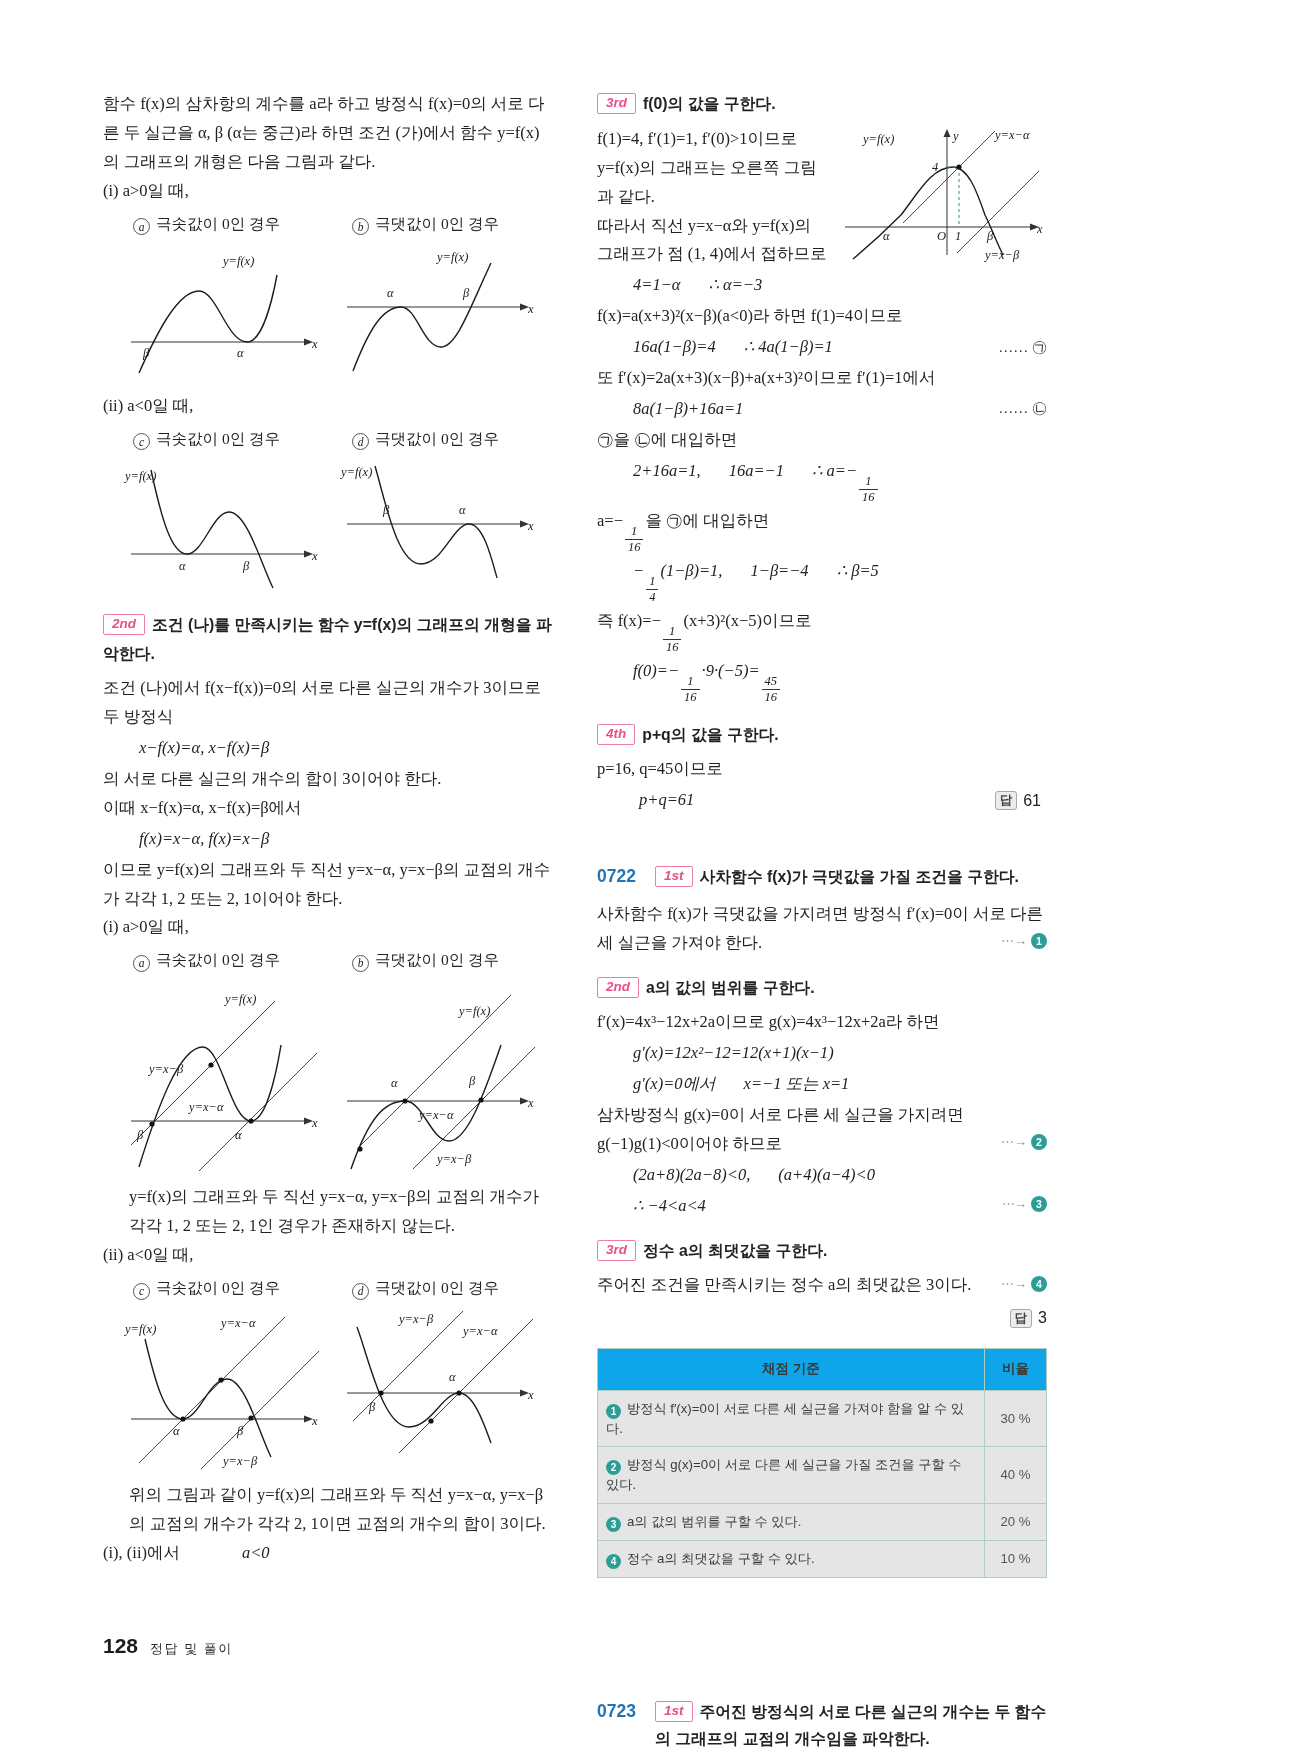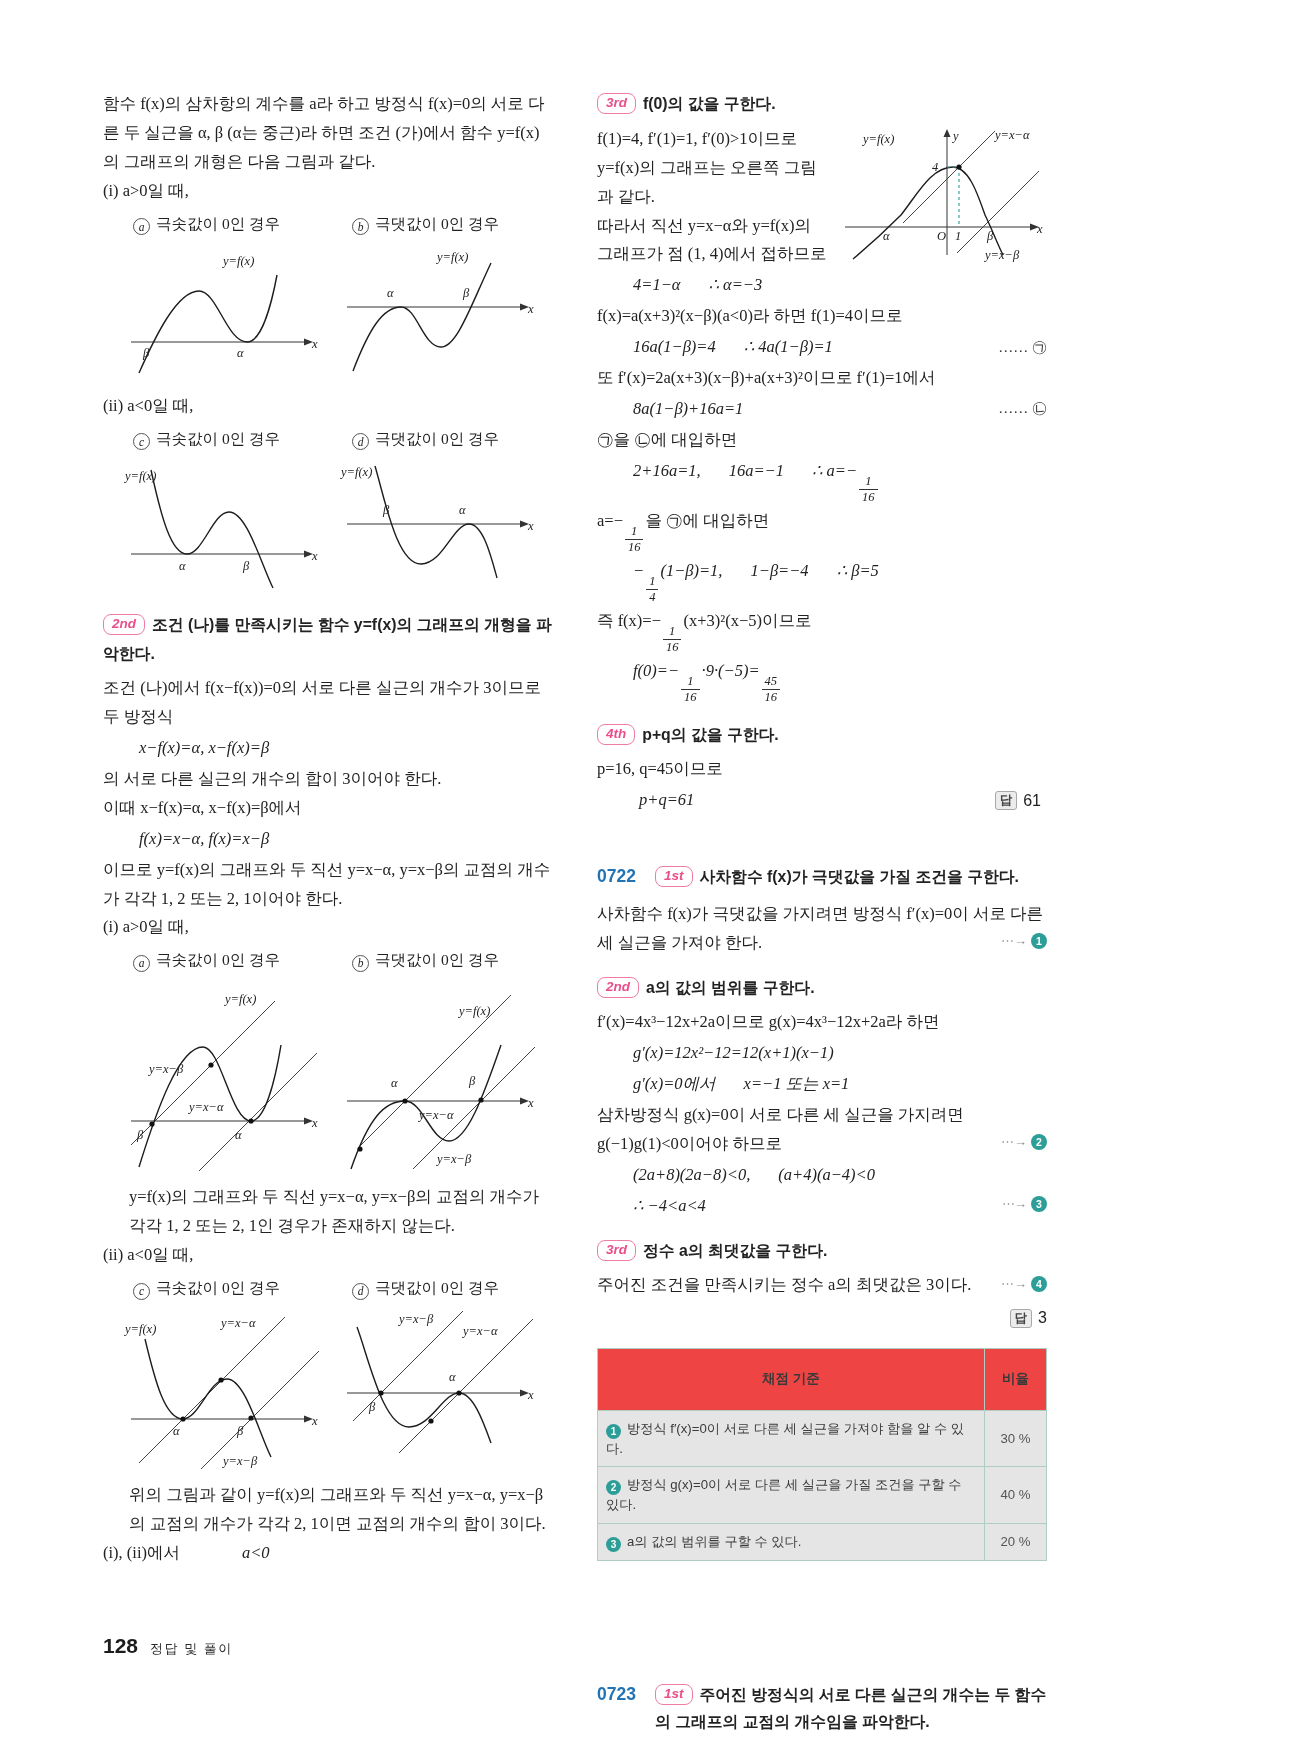--- a/index.html
+++ b/index.html
@@ -24,21 +24,21 @@
   .graph-row { display:flex; margin:8px 0 12px 22px; gap:16px; }
   svg.graph { overflow:visible; flex:0 0 auto; }
   .ax { stroke:#333; stroke-width:1; fill:none; }
   .cv { stroke:#1d1d1d; stroke-width:1.4; fill:none; }
   .ln { stroke:#444; stroke-width:1; fill:none; }
   .gl { font:italic 12.5px "Liberation Serif","DejaVu Serif",serif; fill:#222; }
   .dot { fill:#111; }
   .ah { fill:#333; }
   .teal-dash { stroke:#2d9e97; stroke-width:1.1; stroke-dasharray:3,3; fill:none; }
   .badge {
-    display:inline-block; border:1.5px solid #f07ca6; color:#e94f8a; border-radius:8px;
+    display:inline-block; border:1.5px solid #f07ca6; color:#e94f8a; border-radius:2px;
     padding:0 8px 1px; font-family:"Liberation Sans",sans-serif; font-style:italic;
     font-weight:bold; font-size:13.5px; line-height:18px; margin-right:7px;
     vertical-align:2px; white-space:nowrap;
   }
   .step-title { font-family:"Liberation Sans",sans-serif; font-weight:bold; font-size:15.8px; }
   .step-head { margin:16px 0 6px; }
   .col > :first-child { margin-top:0; }
   .prob-head { display:flex; margin:0 0 8px; align-items:baseline; }
   .prob-num { color:#2173b4; font-family:"Liberation Sans",sans-serif; font-weight:bold; font-size:17.5px; flex:0 0 58px; }
   .prob-body { flex:1; line-height:1.65; }
@@ -69,21 +69,21 @@
     display:inline-flex; flex-direction:column; align-items:center; vertical-align:-9px;
     font-size:12.5px; line-height:1.2; margin:0 2px; font-style:italic;
   }
   .frac .den { border-top:1px solid #333; padding:0 3px; }
   .frac .num { padding:0 3px; }
   .fig-right { float:right; margin:2px 0 4px 10px; }
   .rubric {
     width:100%; border-collapse:collapse; font-family:"Liberation Sans",sans-serif;
     font-size:13.2px; color:#3a3a3a; margin-top:16px; line-height:1.5;
   }
-  .rubric th { background:#ef4444; border:1px solid #b0cdc5; font-weight:bold; padding:20px 6px; font-size:13.5px; }
+  .rubric th { background:#0ea5e9; border:1px solid #b0cdc5; font-weight:bold; padding:10px 6px; font-size:13.5px; }
   .rubric td { border:1px solid #b0cdc5; background:#e5e5e5; padding:8px 8px; }
   .rubric td.pct-cell { text-align:center; width:62px; color:#555; }
   .crit-cell .cn { width:15px; height:15px; font-size:10px; margin-right:6px; vertical-align:-2px; }
   .footer { position:absolute; left:103px; top:1634px; display:flex; align-items:baseline; gap:12px; }
   .pg-num { font:bold 21px "Liberation Sans",sans-serif; color:#1c1c1c; }
   .pg-label { font:13px "Liberation Sans",sans-serif; letter-spacing:1.5px; color:#2a2a2a; }
   .gap-big { margin-left:62px; font-style:italic; }
 </style>
 </head>
 <body>
@@ -388,20 +388,24 @@
           <td class="pct-cell">30 %</td>
         </tr>
         <tr>
           <td class="crit-cell"><span class="cn">2</span><span>방정식 g(x)=0이 서로 다른 세 실근을 가질 조건을 구할 수 있다.</span></td>
           <td class="pct-cell">40 %</td>
         </tr>
         <tr>
           <td class="crit-cell"><span class="cn">3</span><span>a의 값의 범위를 구할 수 있다.</span></td>
           <td class="pct-cell">20 %</td>
         </tr>
+        <tr>
+          <td class="crit-cell"><span class="cn">4</span><span>정수 a의 최댓값을 구할 수 있다.</span></td>
+          <td class="pct-cell">10 %</td>
+        </tr>
       </tbody>
     </table>
 
     <div class="prob-head prob-0723">
       <span class="prob-num">0723</span>
       <span class="prob-body"><span class="badge">1st</span><span class="step-title">주어진 방정식의 서로 다른 실근의 개수는 두 함수의 그래프의 교점의 개수임을 파악한다.</span></span>
     </div>
 
   </div>
 

